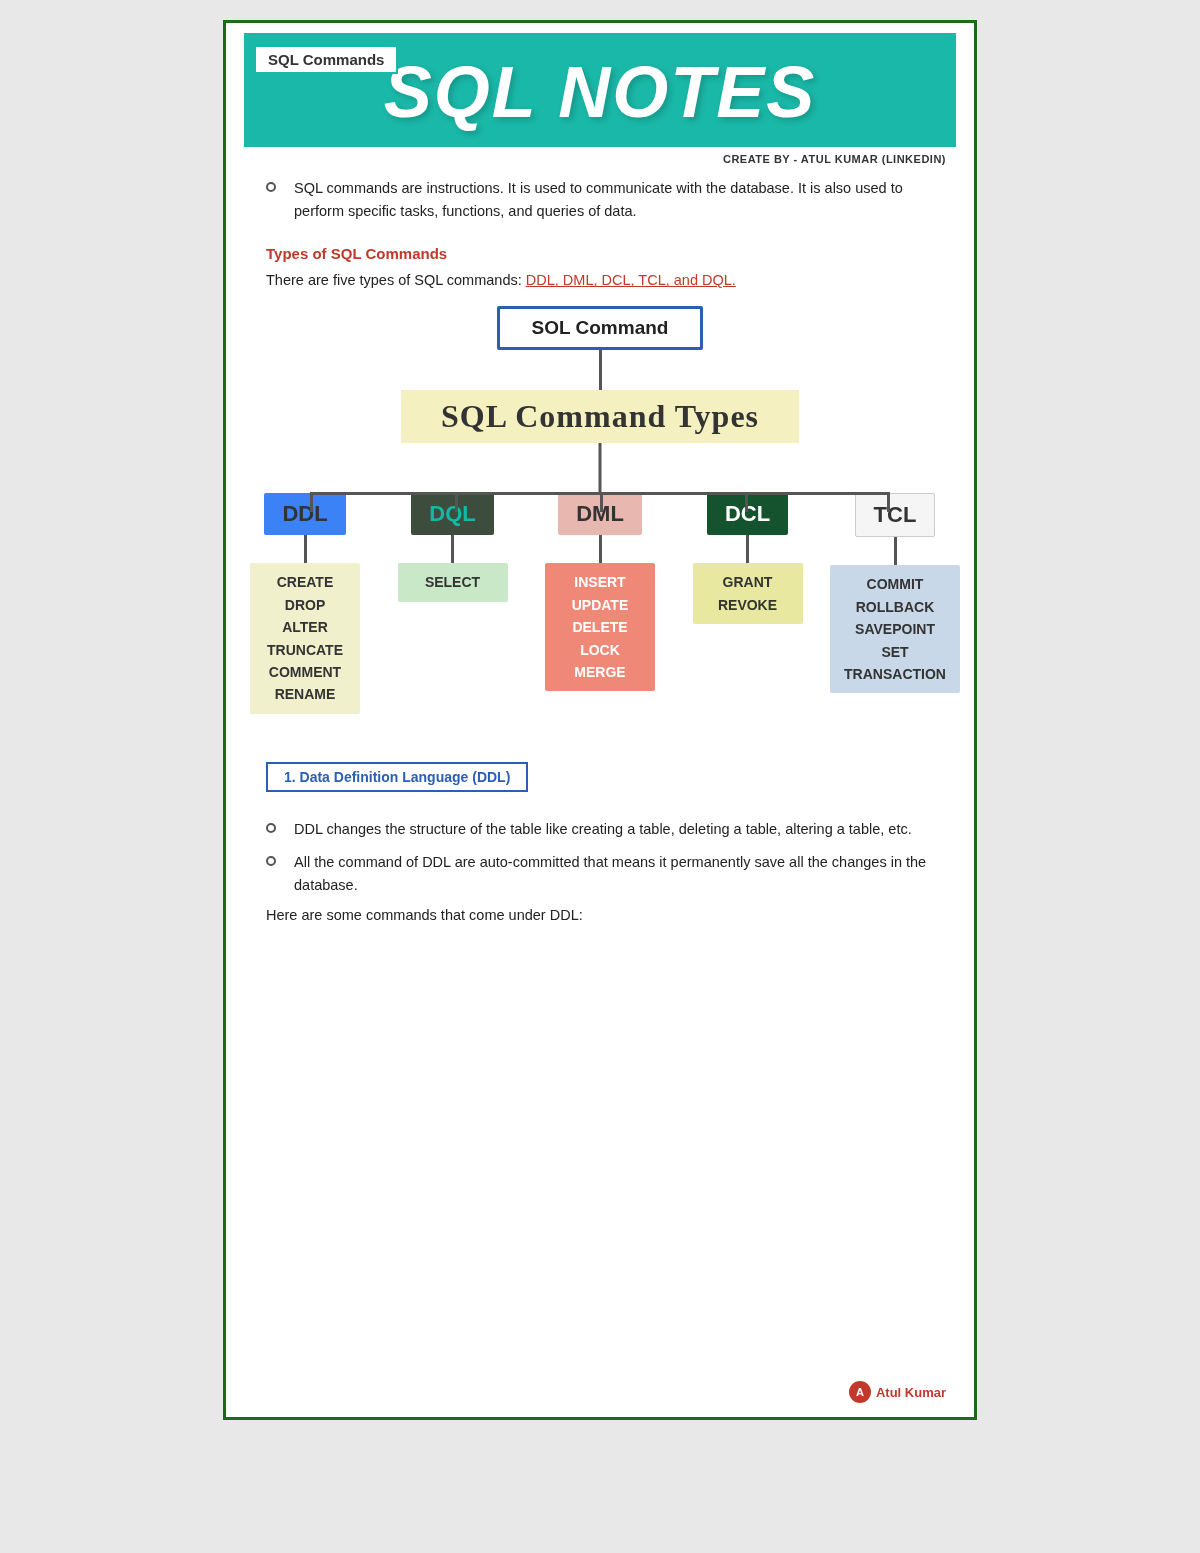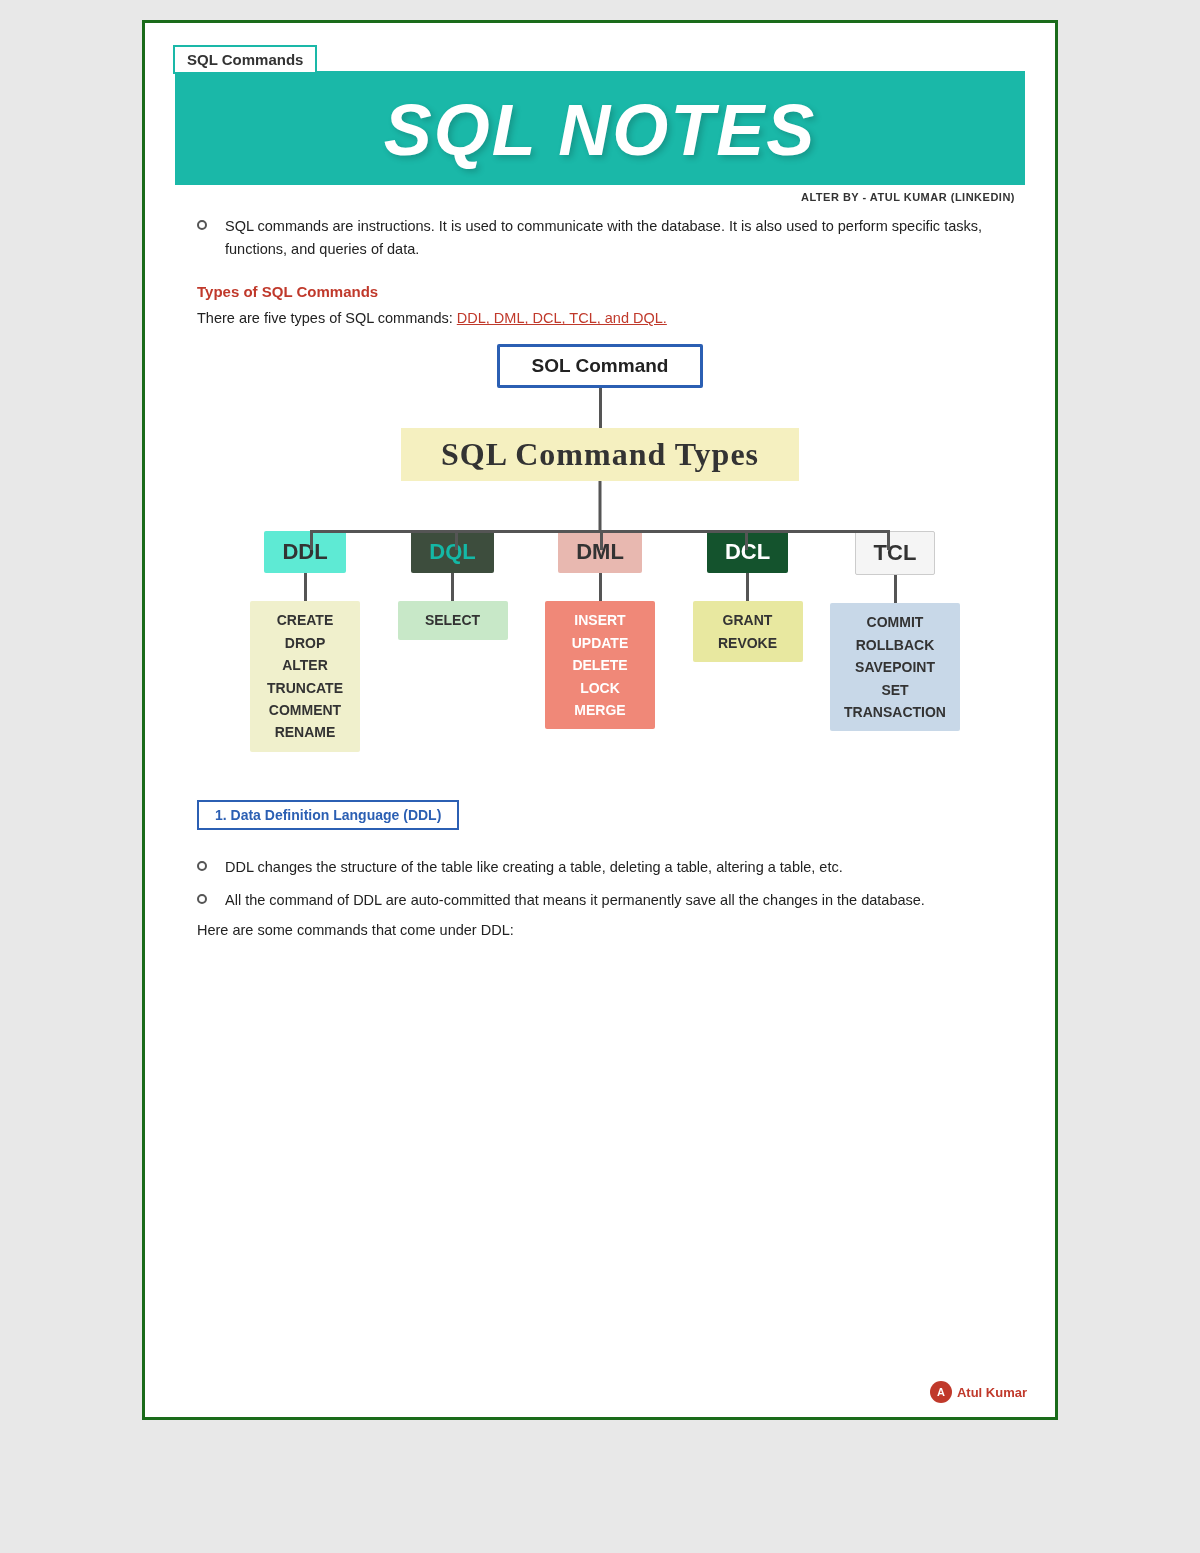--- a/index.html
+++ b/index.html
@@ -5,29 +5,29 @@
     * { margin: 0; padding: 0; box-sizing: border-box; }
     body {
       background: #e8e8e8;
       font-family: Arial, sans-serif;
       display: flex;
       justify-content: center;
       padding: 20px;
     }
     .page {
       background: #fff;
-      width: 916px;
+      width: 754px;
       min-height: 1400px;
       border: 3px solid #1a6b1a;
       position: relative;
-      padding: 12px;
+      padding: 0;
     }
     .header-banner {
       background: #1ab8a8;
-      margin: 36px 18px 0 18px;
+      margin: 10px 18px 0 18px;
       padding: 18px 0 14px 0;
       text-align: center;
     }
     .header-banner h1 {
       font-size: 72px;
       font-weight: 900;
       color: #fff;
       font-style: italic;
       letter-spacing: 2px;
       text-shadow: 3px 3px 6px rgba(0,0,0,0.18);
@@ -137,21 +137,21 @@
     }
     .branch-label-box {
       padding: 8px 18px;
       font-size: 22px;
       font-weight: 900;
       color: #333;
       border-radius: 2px;
       margin-bottom: 0;
       text-align: center;
     }
-    .ddl-box { background: #5eead4; }
+    .ddl-box { background: #3b82f6; }
     .dql-box { background: #3d4d3d; color: #14b8a6; }
     .dml-box { background: #e8b8b0; }
     .dcl-box { background: #14532d; color: #fff; }
     .tcl-box { background: #f5f5f5; border: 1px solid #ccc; }
     .branch-vert {
       width: 3px;
       height: 28px;
       background: #555;
     }
     .branch-sub-box {
@@ -208,21 +208,21 @@
 <div class="page">
 
   <div class="sql-commands-badge">
     <span>SQL Commands</span>
   </div>
 
   <div class="header-banner">
     <h1>SQL NOTES</h1>
   </div>
 
-  <div class="create-by">ALTER BY - ATUL KUMAR (LINKEDIN)</div>
+  <div class="create-by">CREATE BY - ATUL KUMAR (LINKEDIN)</div>
 
   <div class="content">
 
     
     <div class="bullet-section">
       <div class="bullet-item">
         <span class="bullet-circle"></span>
         <span>SQL commands are instructions. It is used to communicate with the database. It is also used to perform specific tasks, functions, and queries of data.</span>
       </div>
     </div>

